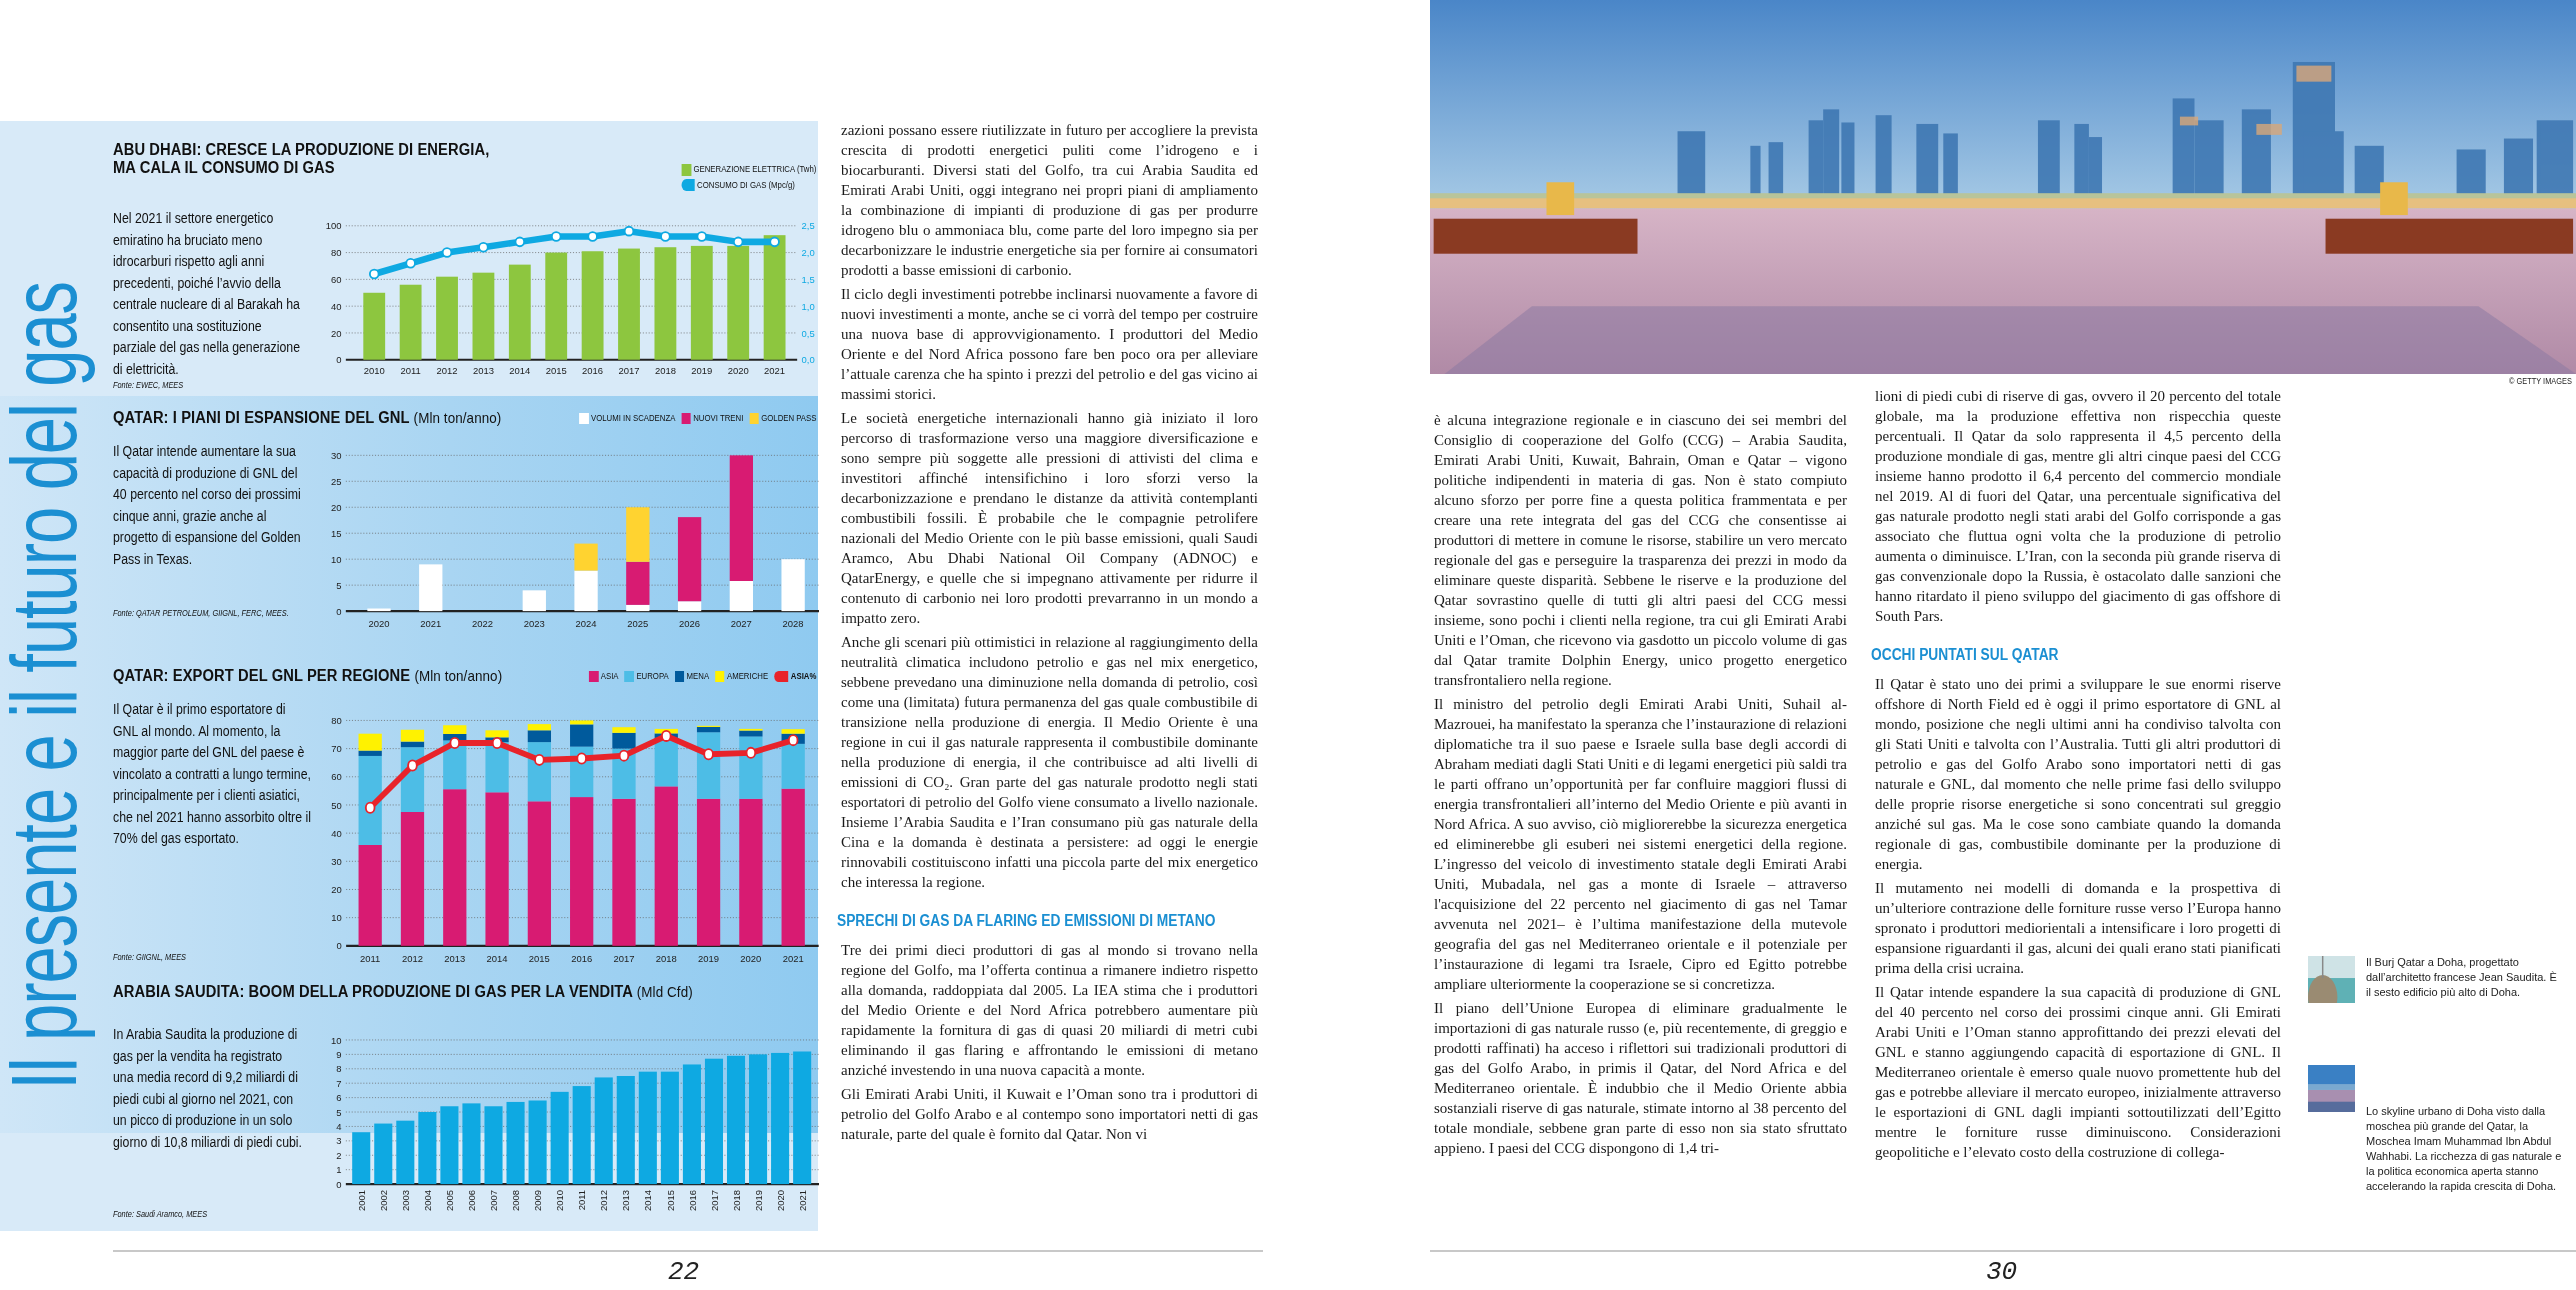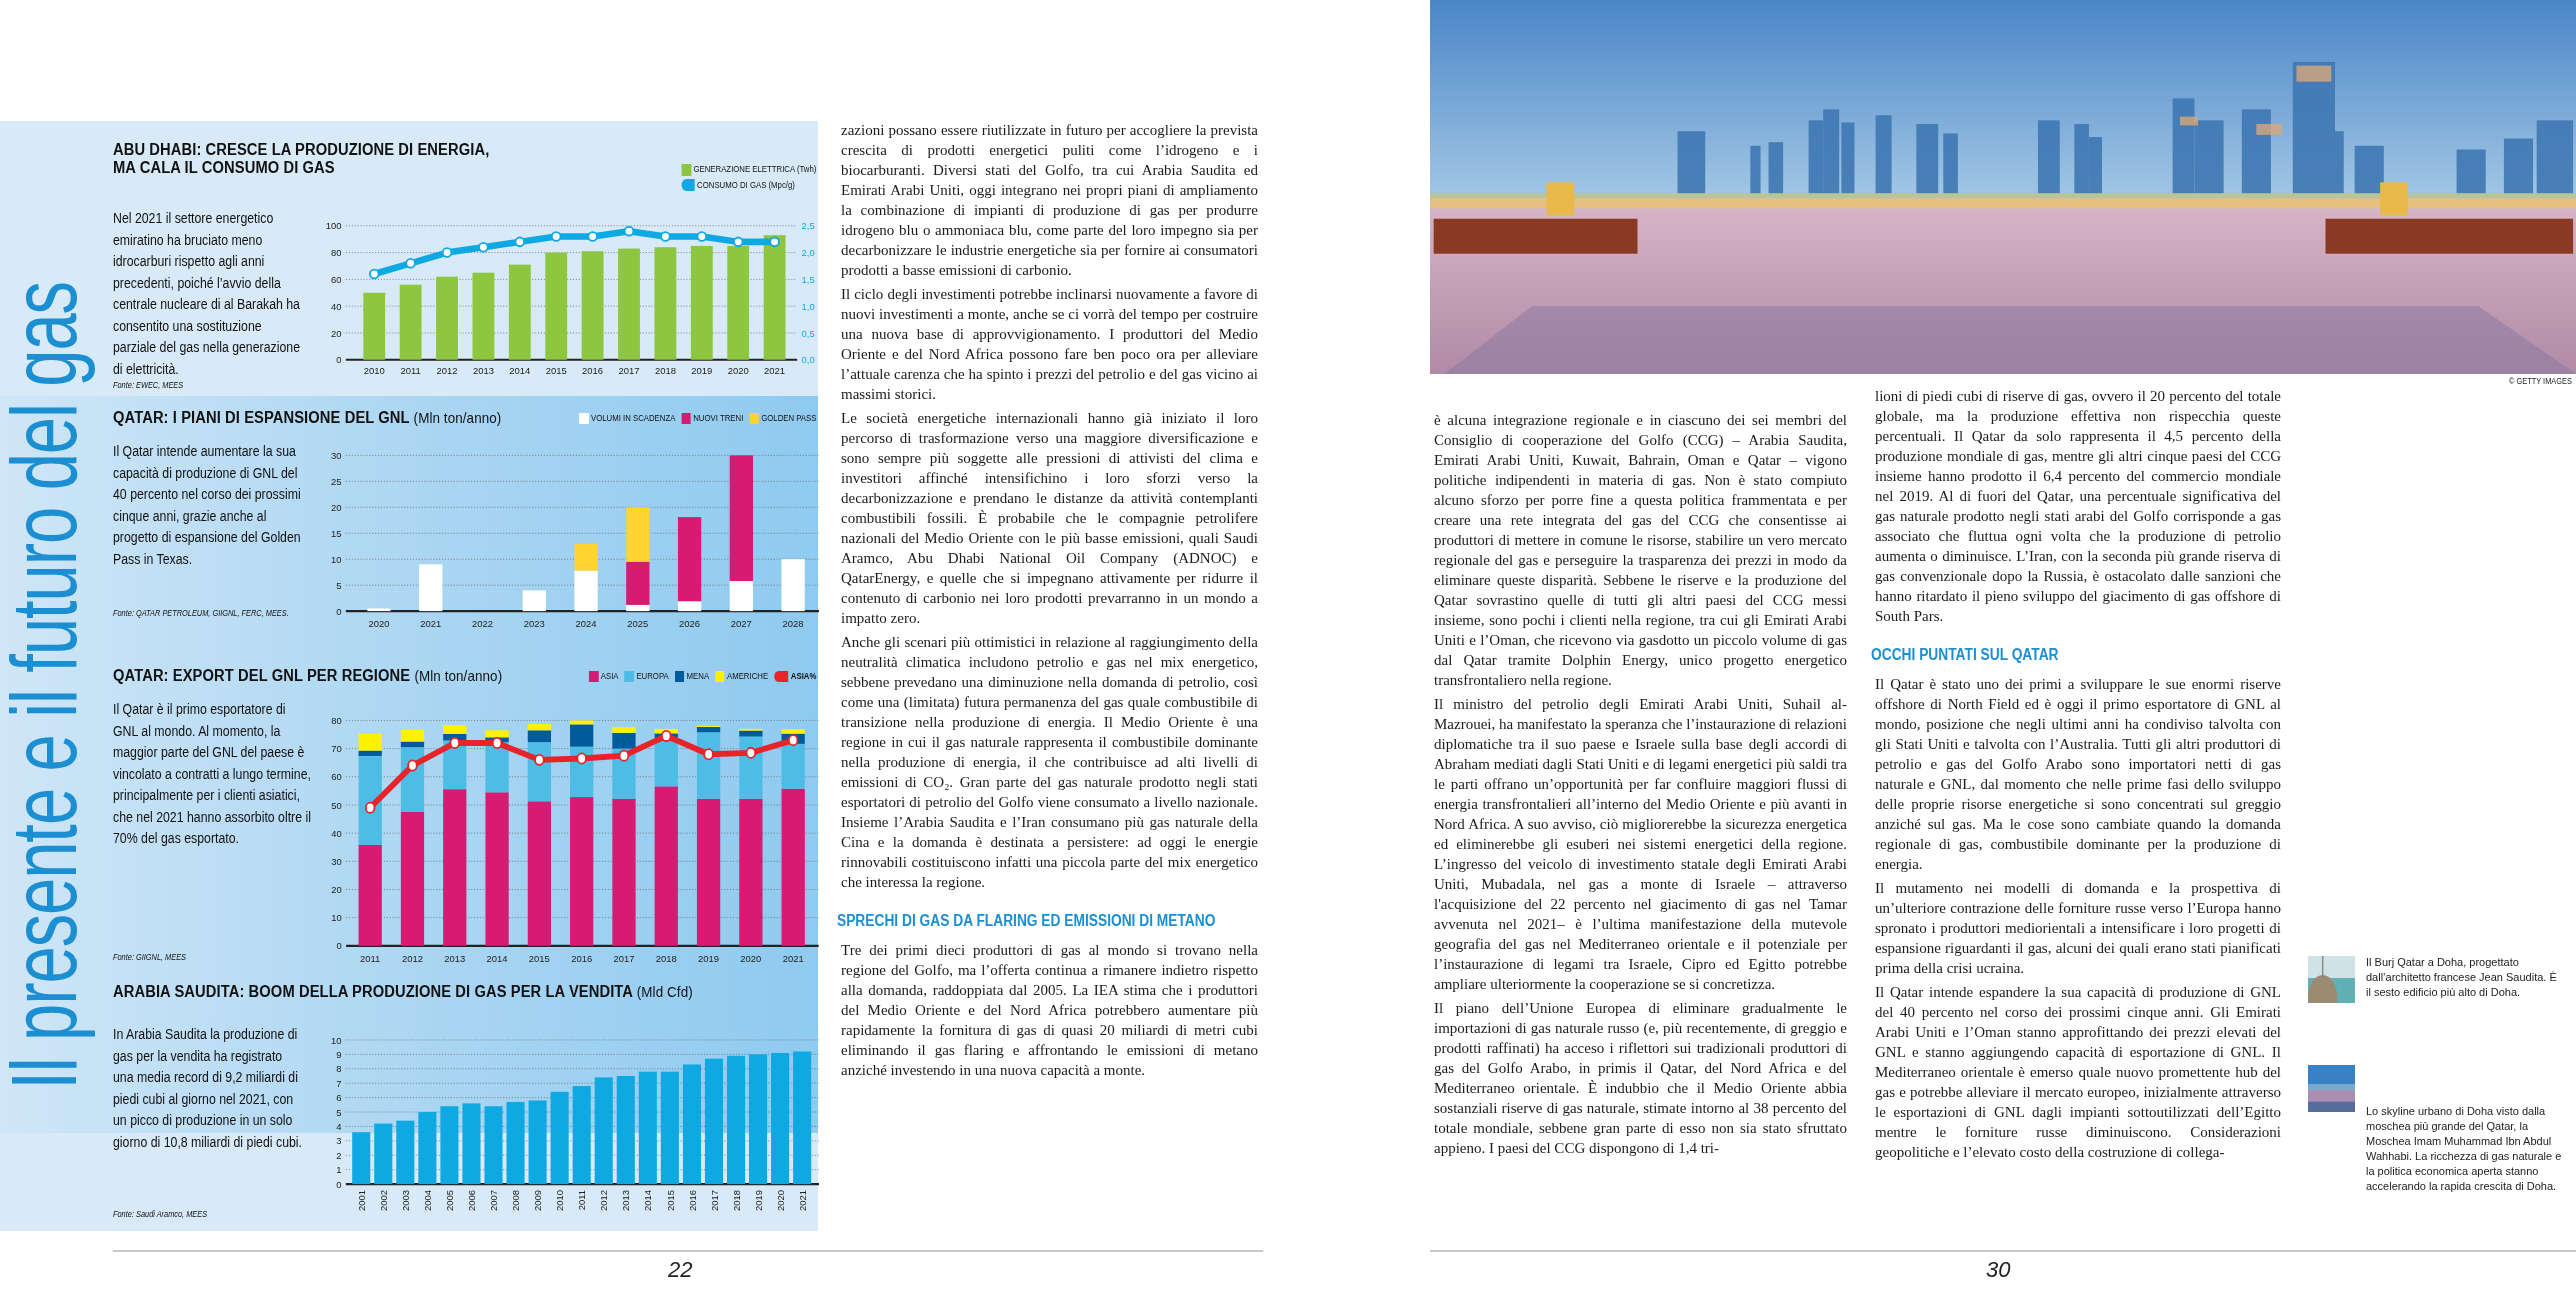--- a/index.html
+++ b/index.html
@@ -21,21 +21,21 @@
 .legend{position:absolute;display:flex;gap:7.3px;align-items:center;font-size:9.5px;color:#111;transform:scaleX(0.82);transform-origin:right}
 .sw{display:inline-block;width:11.6px;height:11.6px;margin-right:2.9px;vertical-align:middle}
 svg text{font-family:"Liberation Sans",sans-serif}
 
 
 .col{position:absolute;font-family:"Liberation Serif",serif;font-size:15px;line-height:20px;color:#1a1a1a;text-align:justify}
 .col p{margin:4px;text-indent:0}
 .col h3{font-family:"Liberation Sans",sans-serif;font-weight:bold;color:#1b8fd2;font-size:16px;margin:19px 0 8.7px 0;transform:scaleX(0.86);transform-origin:left;white-space:nowrap}
 
 .rule{position:absolute;height:1.5px;background:#c8c8c8}
-.pagenum{position:absolute;font-family:Liberation Sans, sans-serif;font-style:italic;font-size:22px;color:#222}
+.pagenum{position:absolute;font-family:Liberation Mono, monospace;font-style:italic;font-size:26px;color:#222}
 
 
 #photo{position:absolute;left:1430px;top:0;width:1146px;height:374px;overflow:hidden}
 #credit{position:absolute;right:4.4px;top:376px;font-size:8.7px;color:#222;transform:scaleX(0.85);transform-origin:right}
 .thumb{position:absolute;width:47px;height:47px;overflow:hidden}
 .caption{position:absolute;left:2366px;font-size:11px;line-height:15px;color:#222}
 </style>
 </head>
 <body>
 
@@ -334,20 +334,21 @@
   </div>
 </div>
 
 <div class="col" style="left:837px;top:116px;width:425px">
   <p>zazioni possano essere riutilizzate in futuro per accogliere la prevista crescita di prodotti energetici puliti come l’idrogeno e i biocarburanti. Diversi stati del Golfo, tra cui Arabia Saudita ed Emirati Arabi Uniti, oggi integrano nei propri piani di ampliamento la combinazione di impianti di produzione di gas per produrre idrogeno blu o ammoniaca blu, come parte del loro impegno sia per decarbonizzare le industrie energetiche sia per fornire ai consumatori prodotti a basse emissioni di carbonio.</p>
   <p>Il ciclo degli investimenti potrebbe inclinarsi nuovamente a favore di nuovi investimenti a monte, anche se ci vorrà del tempo per costruire una nuova base di approvvigionamento. I produttori del Medio Oriente e del Nord Africa possono fare ben poco ora per alleviare l’attuale carenza che ha spinto i prezzi del petrolio e del gas vicino ai massimi storici.</p>
   <p>Le società energetiche internazionali hanno già iniziato il loro percorso di trasformazione verso una maggiore diversificazione e sono sempre più soggette alle pressioni di attivisti del clima e investitori affinché intensifichino i loro sforzi verso la decarbonizzazione e prendano le distanze da attività contemplanti combustibili fossili. È probabile che le compagnie petrolifere nazionali del Medio Oriente con le più basse emissioni, quali Saudi Aramco, Abu Dhabi National Oil Company (ADNOC) e QatarEnergy, e quelle che si impegnano attivamente per ridurre il contenuto di carbonio nei loro prodotti prevarranno in un mondo a impatto zero.</p>
   <p>Anche gli scenari più ottimistici in relazione al raggiungimento della neutralità climatica includono petrolio e gas nel mix energetico, sebbene prevedano una diminuzione nella domanda di petrolio, così come una (limitata) futura permanenza del gas quale combustibile di transizione nella produzione di energia. Il Medio Oriente è una regione in cui il gas naturale rappresenta il combustibile dominante nella produzione di energia, il che contribuisce ad alti livelli di emissioni di CO₂. Gran parte del gas naturale prodotto negli stati esportatori di petrolio del Golfo viene consumato a livello nazionale. Insieme l’Arabia Saudita e l’Iran consumano più gas naturale della Cina e la domanda è destinata a persistere: ad oggi le energie rinnovabili costituiscono infatti una piccola parte del mix energetico che interessa la regione.</p>
   <h3>SPRECHI DI GAS DA FLARING ED EMISSIONI DI METANO</h3>
   <p>Tre dei primi dieci produttori di gas al mondo si trovano nella regione del Golfo, ma l’offerta continua a rimanere indietro rispetto alla domanda, raddoppiata dal 2005. La IEA stima che i produttori del Medio Oriente e del Nord Africa potrebbero aumentare più rapidamente la fornitura di gas di quasi 20 miliardi di metri cubi eliminando il gas flaring e affrontando le emissioni di metano anziché investendo in una nuova capacità a monte.</p>
+  <p>Gli Emirati Arabi Uniti, il Kuwait e l’Oman sono tra i produttori di petrolio del Golfo Arabo e al contempo sono importatori netti di gas naturale, parte del quale è fornito dal Qatar. Non vi</p>
 </div>
 
 <div class="rule" style="left:113px;top:1250px;width:1150px"></div>
 <div class="pagenum" style="left:668px;top:1257px">22</div>
 
 <div id="photo">
   <svg width="1146" height="374" viewBox="0 0 1574 513" preserveAspectRatio="none">
     <defs>
       <linearGradient id="sky" x1="0" y1="0" x2="0" y2="1">
           <stop offset="0" stop-color="#4a86c8"></stop>

